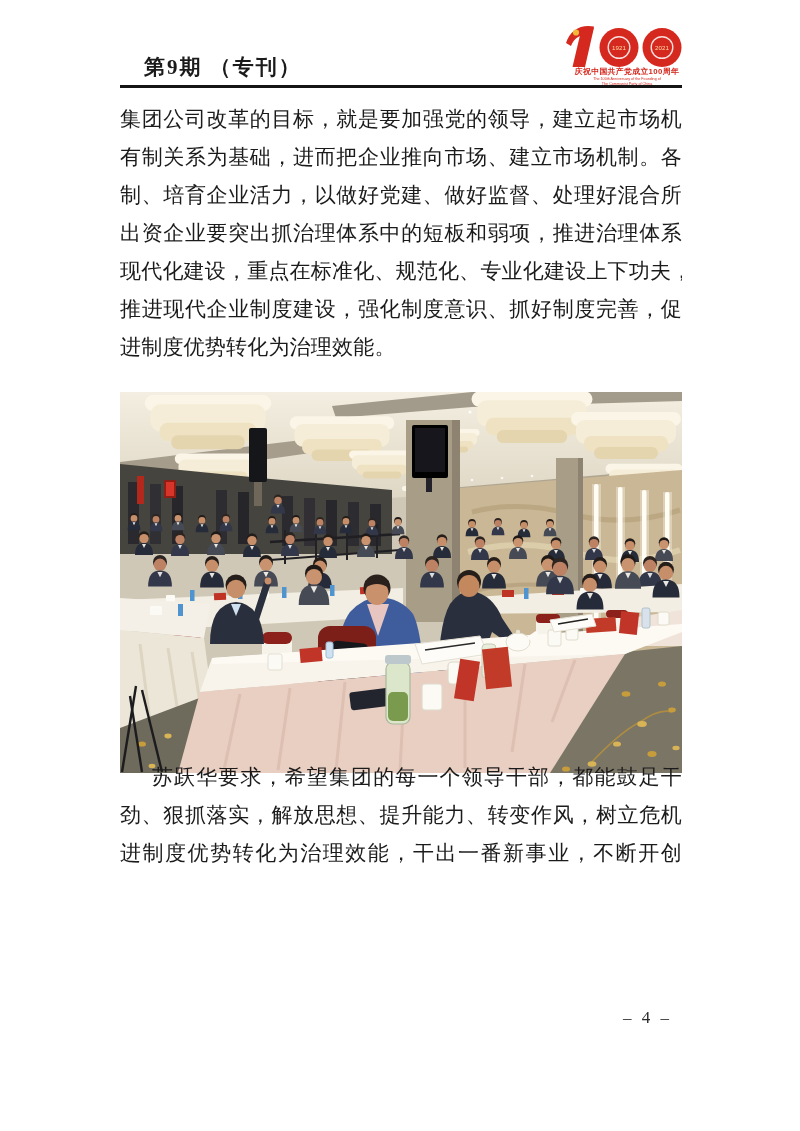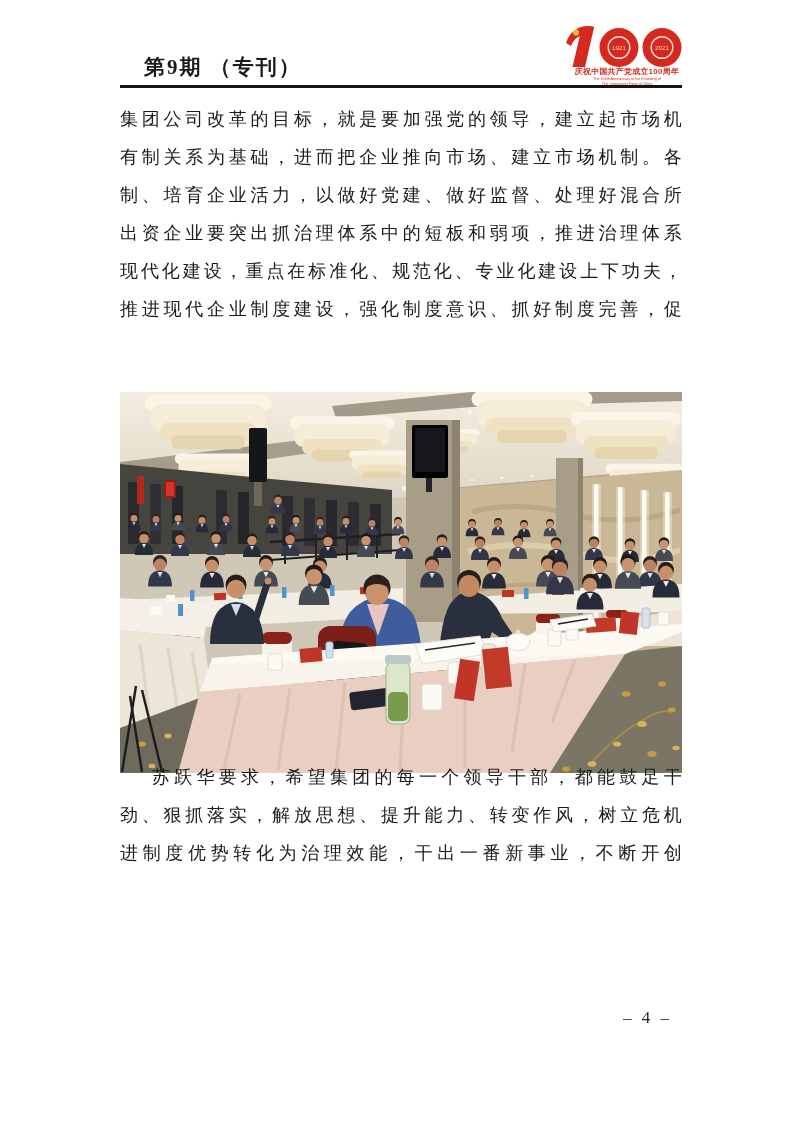--- a/index.html
+++ b/index.html
@@ -9,21 +9,21 @@
   }
   
   .issue-label{
     position:absolute;left:120px;top:53px;
     font-size:21px;font-weight:bold;letter-spacing:2px;white-space:nowrap;margin-left:24px;
   }
   .logo{position:absolute;left:561px;top:22px;width:138px;height:64px;}
   .logo svg{display:block;width:138px;height:64px;}
   .rule{position:absolute;left:120px;top:85px;width:562px;height:3px;background:#151515;}
   
-  .para{position:absolute;left:120px;width:562px;font-size:18px;}
+  .para{position:absolute;left:120px;width:562px;font-size:21px;}
   .para .line{
     height:38px;line-height:38px;white-space:nowrap;
     text-align:justify;text-align-last:justify;text-justify:inter-character;
     overflow:hidden;letter-spacing:0.2px;
   }
   .para .line.last{text-align-last:left;}
   .para .line.indent{text-indent:32px;}
   .para1{top:100px;}
   .para2{top:758px;}
   
@@ -71,20 +71,21 @@
 
   <div class="rule"></div>
 
   <section class="para para1">
     <div class="line">集团公司改革的目标，就是要加强党的领导，建立起市场机</div>
     <div class="line">有制关系为基础，进而把企业推向市场、建立市场机制。各</div>
     <div class="line">制、培育企业活力，以做好党建、做好监督、处理好混合所</div>
     <div class="line">出资企业要突出抓治理体系中的短板和弱项，推进治理体系</div>
     <div class="line">现代化建设，重点在标准化、规范化、专业化建设上下功夫，</div>
     <div class="line">推进现代企业制度建设，强化制度意识、抓好制度完善，促</div>
+    <div class="line last">进制度优势转化为治理效能。</div>
   </section>
 
   <figure class="photo">
     <svg viewBox="0 0 562 381" preserveAspectRatio="none">
       <defs>
         <linearGradient id="ceilG" x1="0" y1="0" x2="0" y2="1">
           <stop offset="0" stop-color="#f3eee1"></stop>
             <stop offset="1" stop-color="#dcd4c1"></stop>
         </linearGradient>
         <g id="chand">

